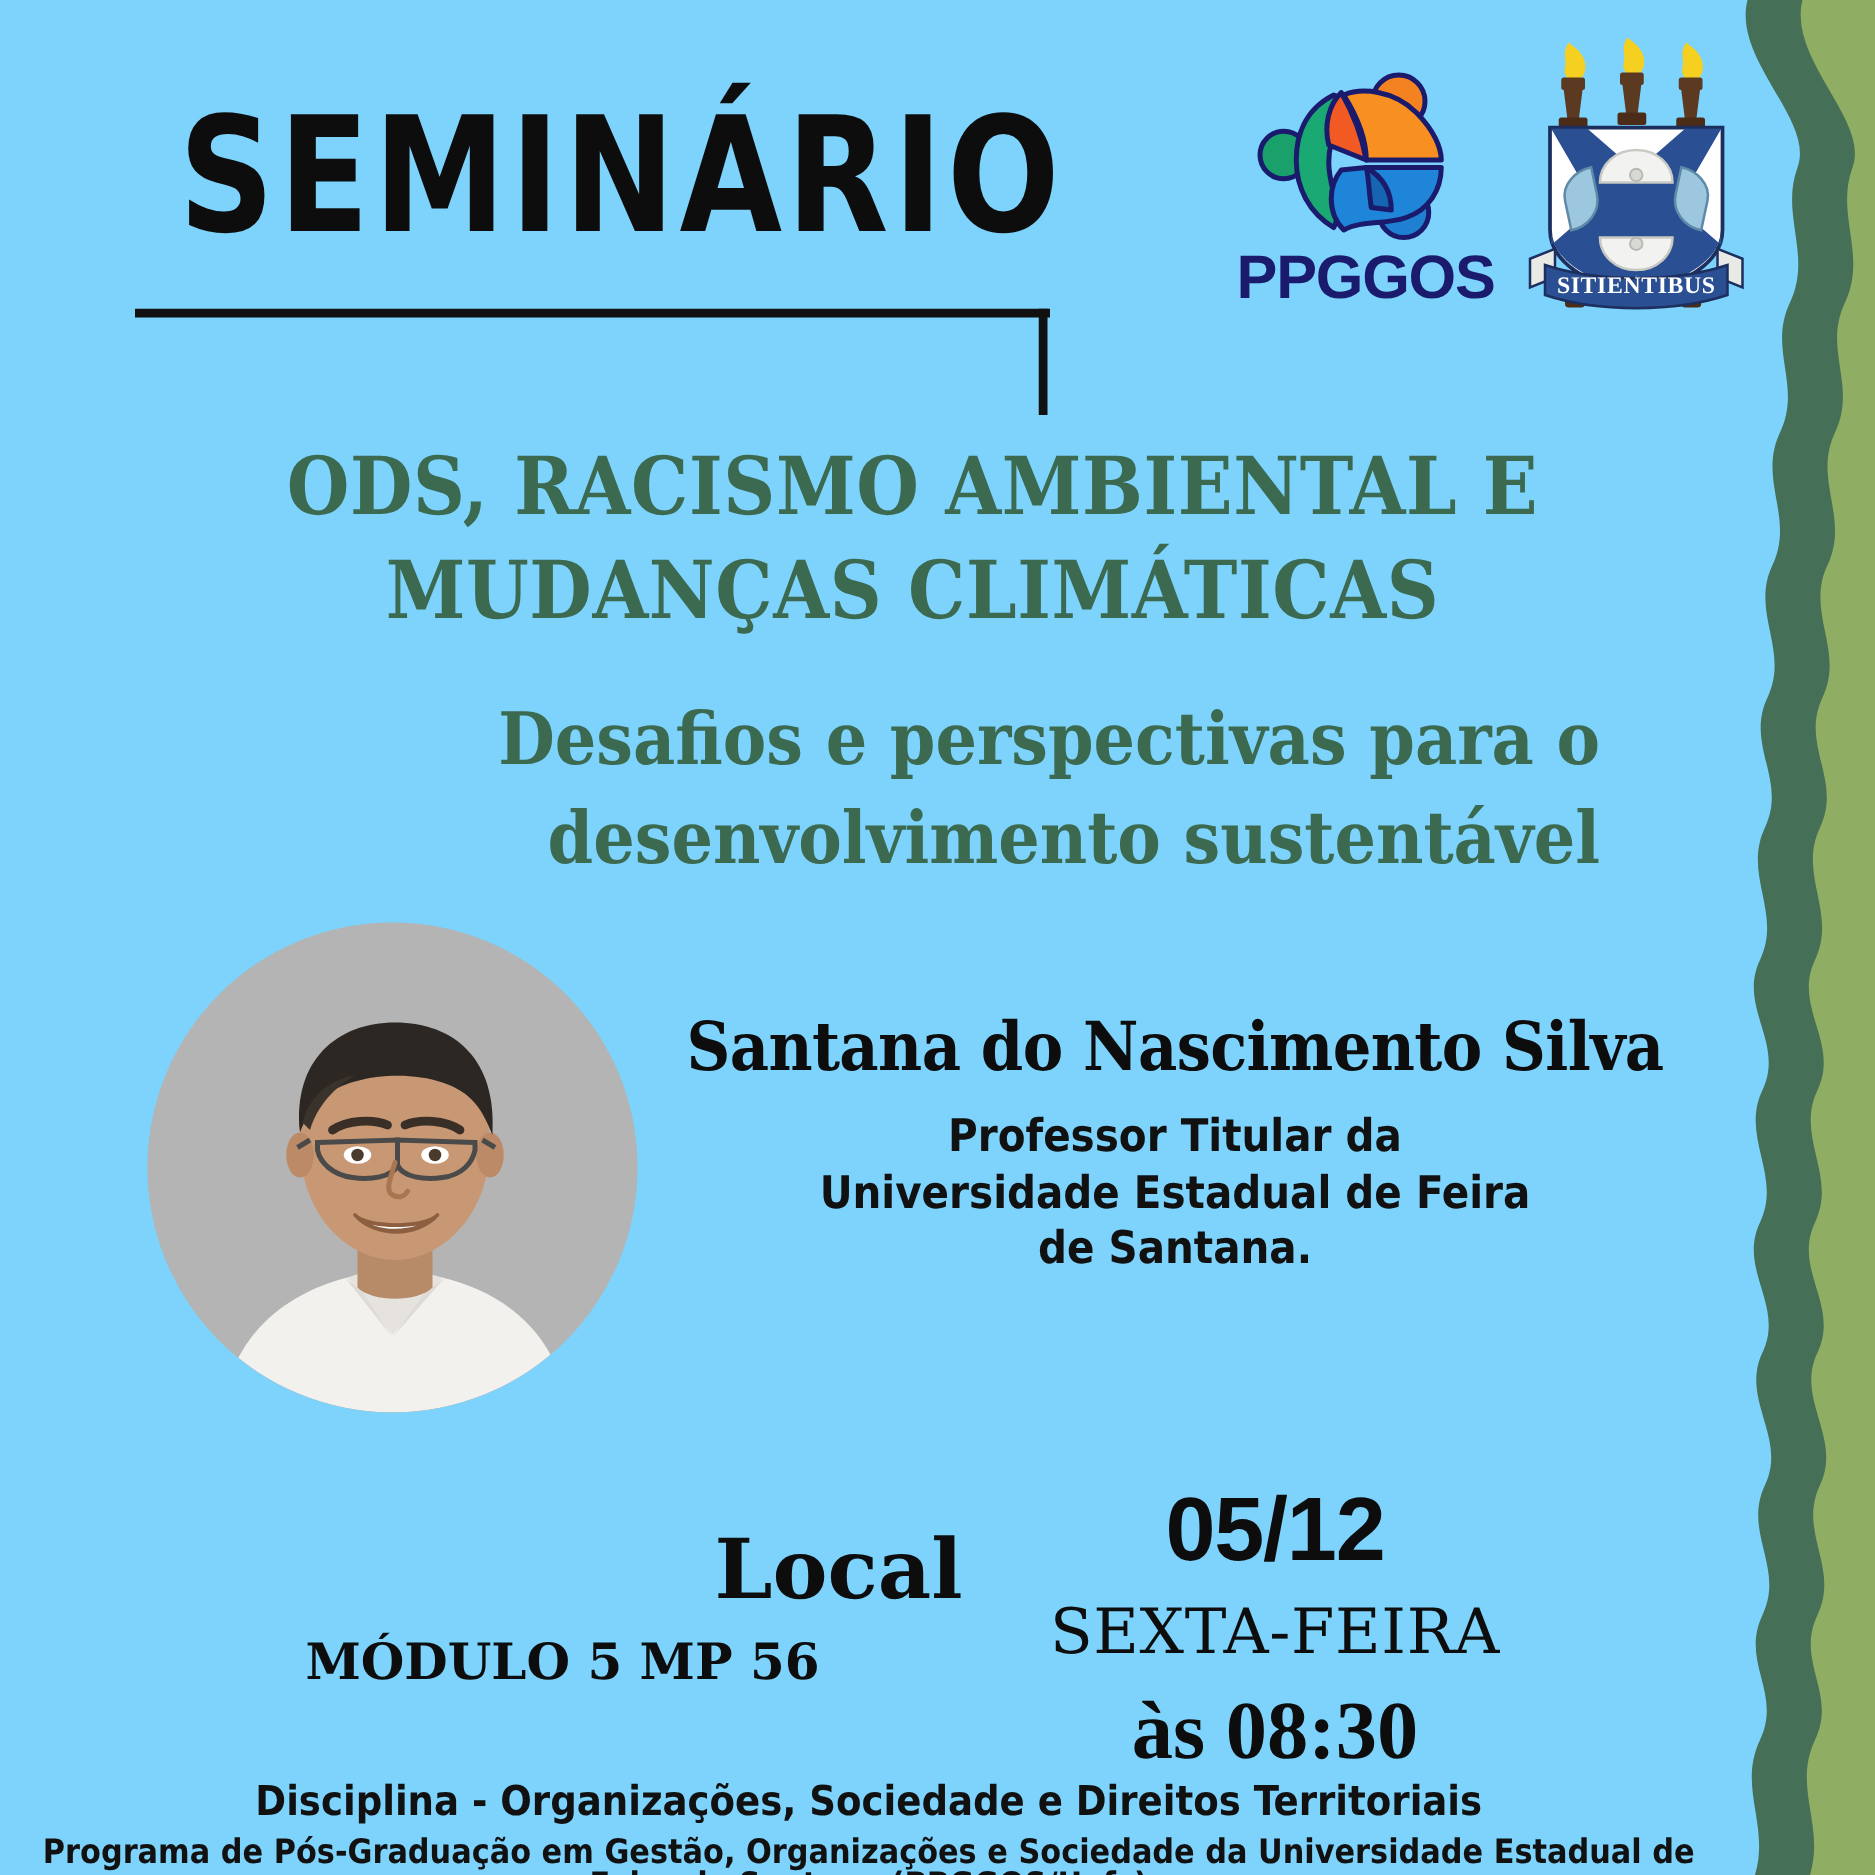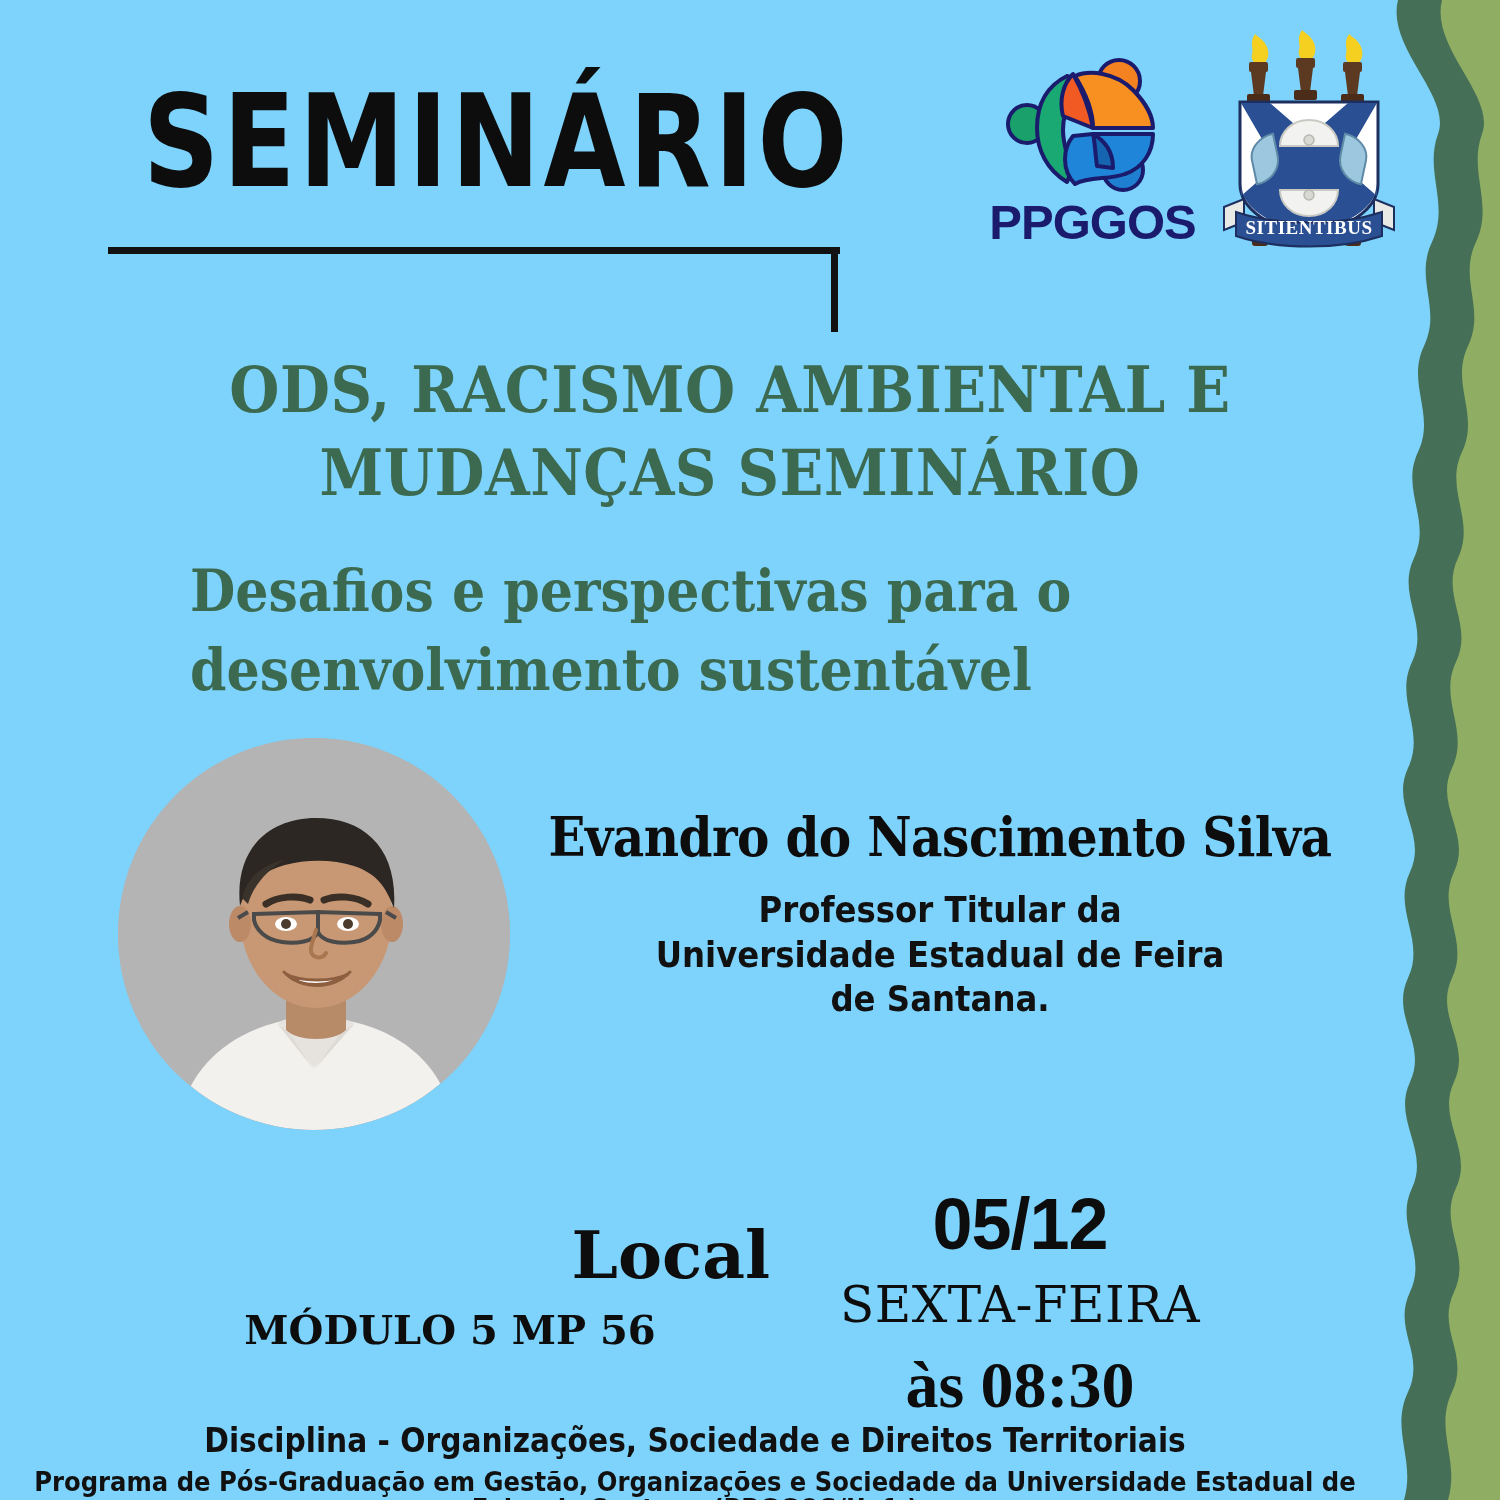--- a/index.html
+++ b/index.html
@@ -104,21 +104,21 @@
     font-size: 64px;
     line-height: 1.3;
     letter-spacing: 0.5px;
     color: #3c6a51;
   }
   .sub-title {
     position: absolute;
     left: 190px;
     top: 552px;
     width: 1090px;
-    text-align: left;
+    text-align: right;
     font-family: "DejaVu Serif Condensed", "Liberation Serif", serif;
     font-weight: 700;
     font-size: 58px;
     line-height: 1.37;
     color: #3c6a51;
   }
 
   
   .portrait {
     position: absolute;
@@ -363,21 +363,21 @@
     </g>
 
     <path d="M6,183 L26,175 L26,198 L6,206 Z" fill="#e9e9e6" stroke="#1c2f5e" stroke-width="2"></path>
     <path d="M176,183 L156,175 L156,198 L176,206 Z" fill="#e9e9e6" stroke="#1c2f5e" stroke-width="2"></path>
     <path d="M18,188 C60,202 122,202 164,188 L164,212 C122,226 60,226 18,212 Z" fill="#2b4f93" stroke="#1c2f5e" stroke-width="2"></path>
     <text x="91" y="210" text-anchor="middle" font-family="Liberation Serif, serif" font-size="19" font-weight="700" letter-spacing="0.5" fill="#ffffff">SITIENTIBUS</text>
   </svg>
 
   <div class="main-title">
     <div>ODS, RACISMO AMBIENTAL E</div>
-    <div>MUDANÇAS SEMINÁRIO</div>
+    <div>MUDANÇAS CLIMÁTICAS</div>
   </div>
 
   <div class="sub-title">
     <div>Desafios e perspectivas para o</div>
     <div>desenvolvimento sustentável</div>
   </div>
 
   <div class="portrait">
     <svg viewBox="0 0 392 392" width="392" height="392">
       <defs>
@@ -421,21 +421,21 @@
         </g>
 
         <path d="M198,192 C194,206 190,214 196,218 C201,221 206,219 208,215" stroke="#a8764f" stroke-width="4" fill="none" stroke-linecap="round"></path>
 
         <path d="M168,236 C182,250 214,250 230,236 C216,244 182,244 168,236 Z" fill="#ffffff" stroke="#8d5f40" stroke-width="3"></path>
         <path d="M166,234 C184,252 214,252 232,234" stroke="#8d5f40" stroke-width="3" fill="none" stroke-linecap="round"></path>
       </g>
     </svg>
   </div>
 
-  <div class="speaker-name">Evandro do Nascimento Silva</div>
+  <div class="speaker-name">Santana do Nascimento Silva</div>
   <div class="speaker-role">
     <div>Professor Titular da</div>
     <div>Universidade Estadual de Feira</div>
     <div>de Santana.</div>
   </div>
 
   <div class="local-label">Local</div>
   <div class="local-value">MÓDULO 5 MP 56</div>
 
   <div class="date-day">05/12</div>

